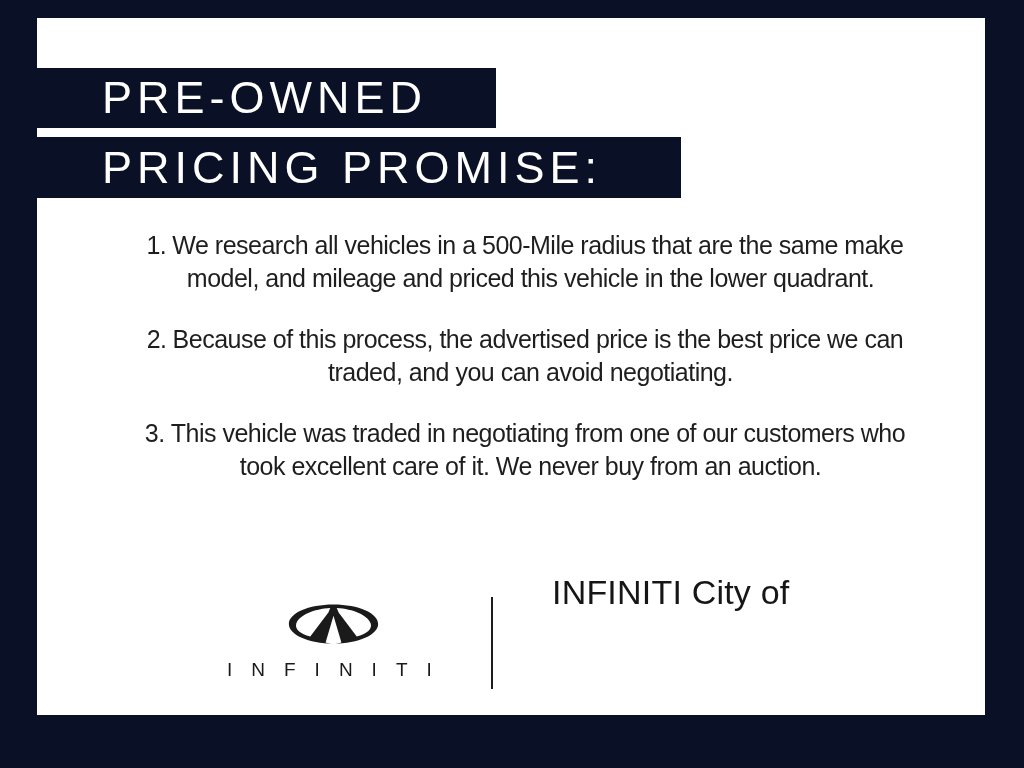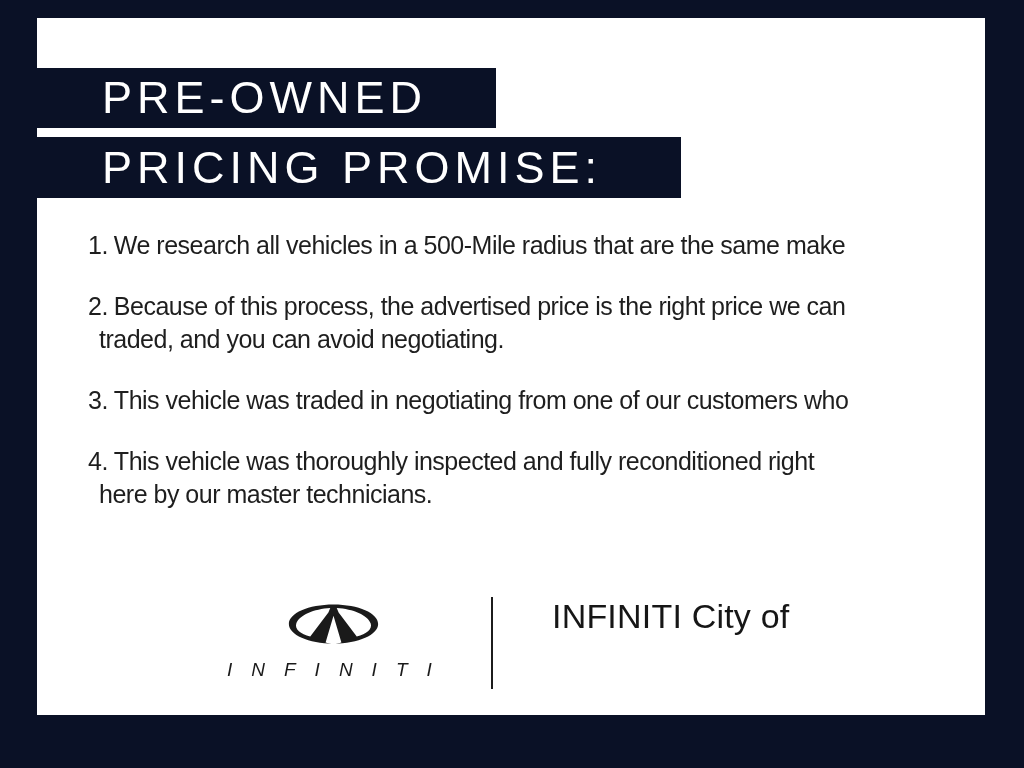--- a/index.html
+++ b/index.html
@@ -42,20 +42,21 @@
 
   .promise-list {
     position: absolute;
     left: 88px;
     top: 229px;
     width: 874px;
     color: #1e1e1e;
     font-size: 25px;
     line-height: 33px;
     letter-spacing: -0.5px;
+    text-align: center;
   }
   .promise {
     padding-left: 11px;
     text-indent: -11px;
     margin-bottom: 28px;
   }
   .p-num { margin-right: 6px; }
 
   .emblem {
     position: absolute;
@@ -67,34 +68,33 @@
   .emblem svg { width: 100%; height: 100%; display: block; }
 
   .wordmark {
     position: absolute;
     left: 227px;
     top: 659px;
     font-size: 19px;
     letter-spacing: 19px;
     color: #1a1a1a;
     white-space: nowrap;
-    font-style: italic;
   }
   .divider {
     position: absolute;
     left: 491px;
     top: 597px;
     width: 2px;
     height: 92px;
     background: #1c1c1c;
   }
   .dealer {
     position: absolute;
     left: 552px;
-    top: 596px;
+    top: 572px;
     font-size: 34px;
     line-height: 40px;
     color: #161616;
     letter-spacing: 0.2px;
   }
 </style>
 </head>
 <body>
 
 <div class="frame">
@@ -103,31 +103,29 @@
   <div class="banner banner1">
     <span>PRE-OWNED</span>
   </div>
   <div class="banner banner2">
     <span>PRICING PROMISE:</span>
   </div>
 
   <div class="promise-list">
     <div class="promise">
       <span class="p-num">1.</span><span class="p-line">We research all vehicles in a 500-Mile radius that are the same make</span><br>
+      <span class="p-line">model, and mileage and priced this vehicle in the lower quadrant.</span>
     </div>
     <div class="promise">
-      <span class="p-num">2.</span><span class="p-line">Because of this process, the advertised price is the right price we can</span><br>
+      <span class="p-num">2.</span><span class="p-line">Because of this process, the advertised price is the best price we can</span><br>
       <span class="p-line">traded, and you can avoid negotiating.</span>
     </div>
     <div class="promise">
       <span class="p-num">3.</span><span class="p-line">This vehicle was traded in negotiating from one of our customers who</span><br>
-    </div>
-    <div class="promise">
-      <span class="p-num">4.</span><span class="p-line">This vehicle was thoroughly inspected and fully reconditioned right</span><br>
-      <span class="p-line">here by our master technicians.</span>
+      <span class="p-line">took excellent care of it. We never buy from an auction.</span>
     </div>
   </div>
 
   <div class="emblem">
     <svg viewBox="0 0 100 44" xmlns="http://www.w3.org/2000/svg" aria-hidden="true">
       <path fill="#1a1a1a" fill-rule="evenodd" d="
         M50,1 C23,1 2,10.4 2,22 C2,33.6 23,43 50,43 C77,43 98,33.6 98,22 C98,10.4 77,1 50,1 Z
         M46.5,4.8 C29,5.8 13,12.5 10,21.5 C8,27.5 14.5,33 25,35.5 L44.5,9.5 Z
         M53.5,4.8 C71,5.8 87,12.5 90,21.5 C92,27.5 85.5,33 75,35.5 L55.5,9.5 Z
         M50,13 L41.5,41.8 C44,42.6 47,43 50,43 C53,43 56,42.6 58.5,41.8 Z"></path>

